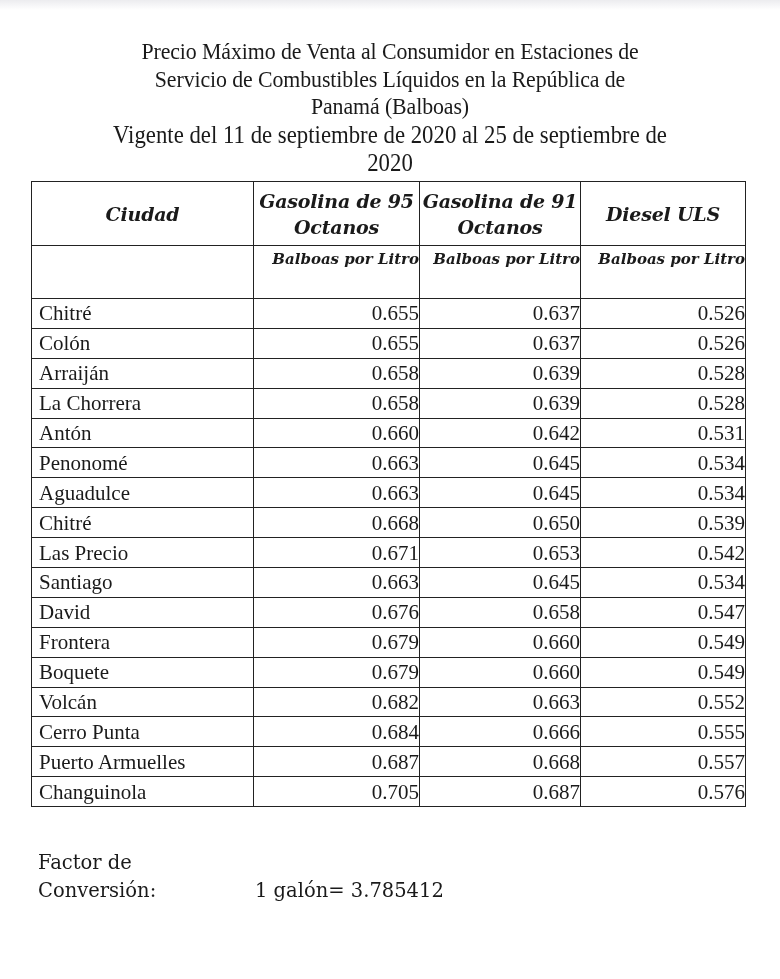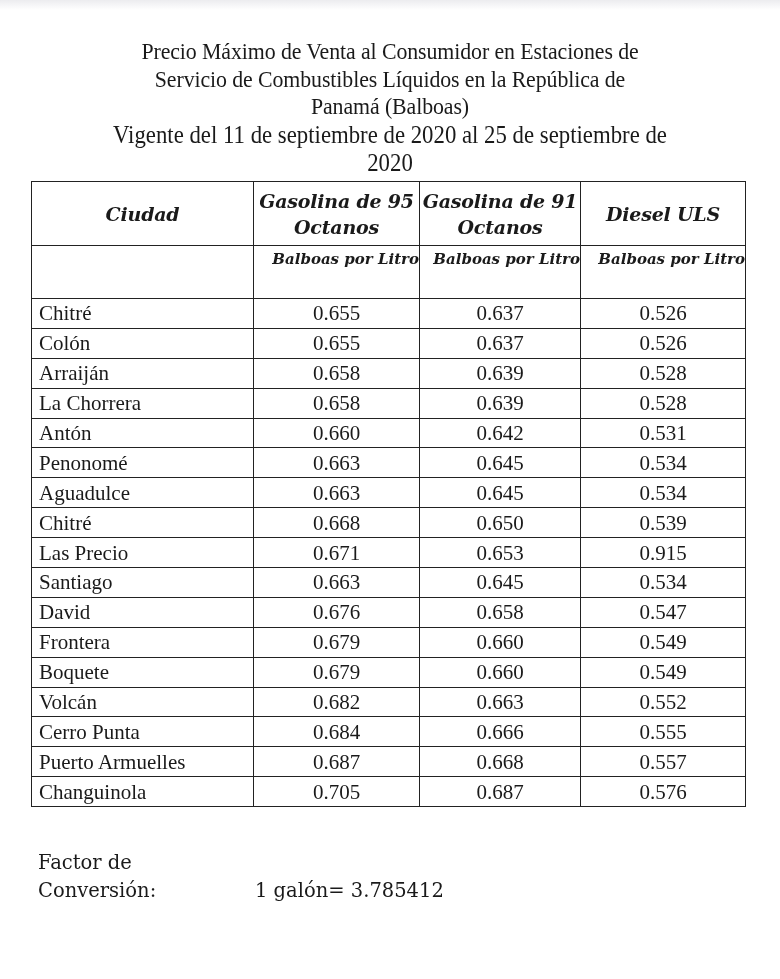--- a/index.html
+++ b/index.html
@@ -96,21 +96,21 @@
       height: 28.9px;
       font-family: "Liberation Serif", "DejaVu Serif", serif;
       font-size: 21px;
       line-height: 28px;
     }
     tr.row td.city {
       text-align: left;
       padding-left: 7px;
     }
     tr.row td.num {
-      text-align: center;
+      text-align: right;
     }
     .factor {
       position: absolute;
       left: 38px;
       top: 849px;
       font-family: "DejaVu Serif", serif;
       font-size: 19.5px;
       line-height: 28px;
     }
     .factor-label { width: 200px; }
@@ -204,21 +204,21 @@
       <tr class="row">
         <td class="city">Chitré</td>
         <td class="num">0.668</td>
         <td class="num">0.650</td>
         <td class="num">0.539</td>
       </tr>
       <tr class="row">
         <td class="city">Las Precio</td>
         <td class="num">0.671</td>
         <td class="num">0.653</td>
-        <td class="num">0.915</td>
+        <td class="num">0.542</td>
       </tr>
       <tr class="row">
         <td class="city">Santiago</td>
         <td class="num">0.663</td>
         <td class="num">0.645</td>
         <td class="num">0.534</td>
       </tr>
       <tr class="row">
         <td class="city">David</td>
         <td class="num">0.676</td>

